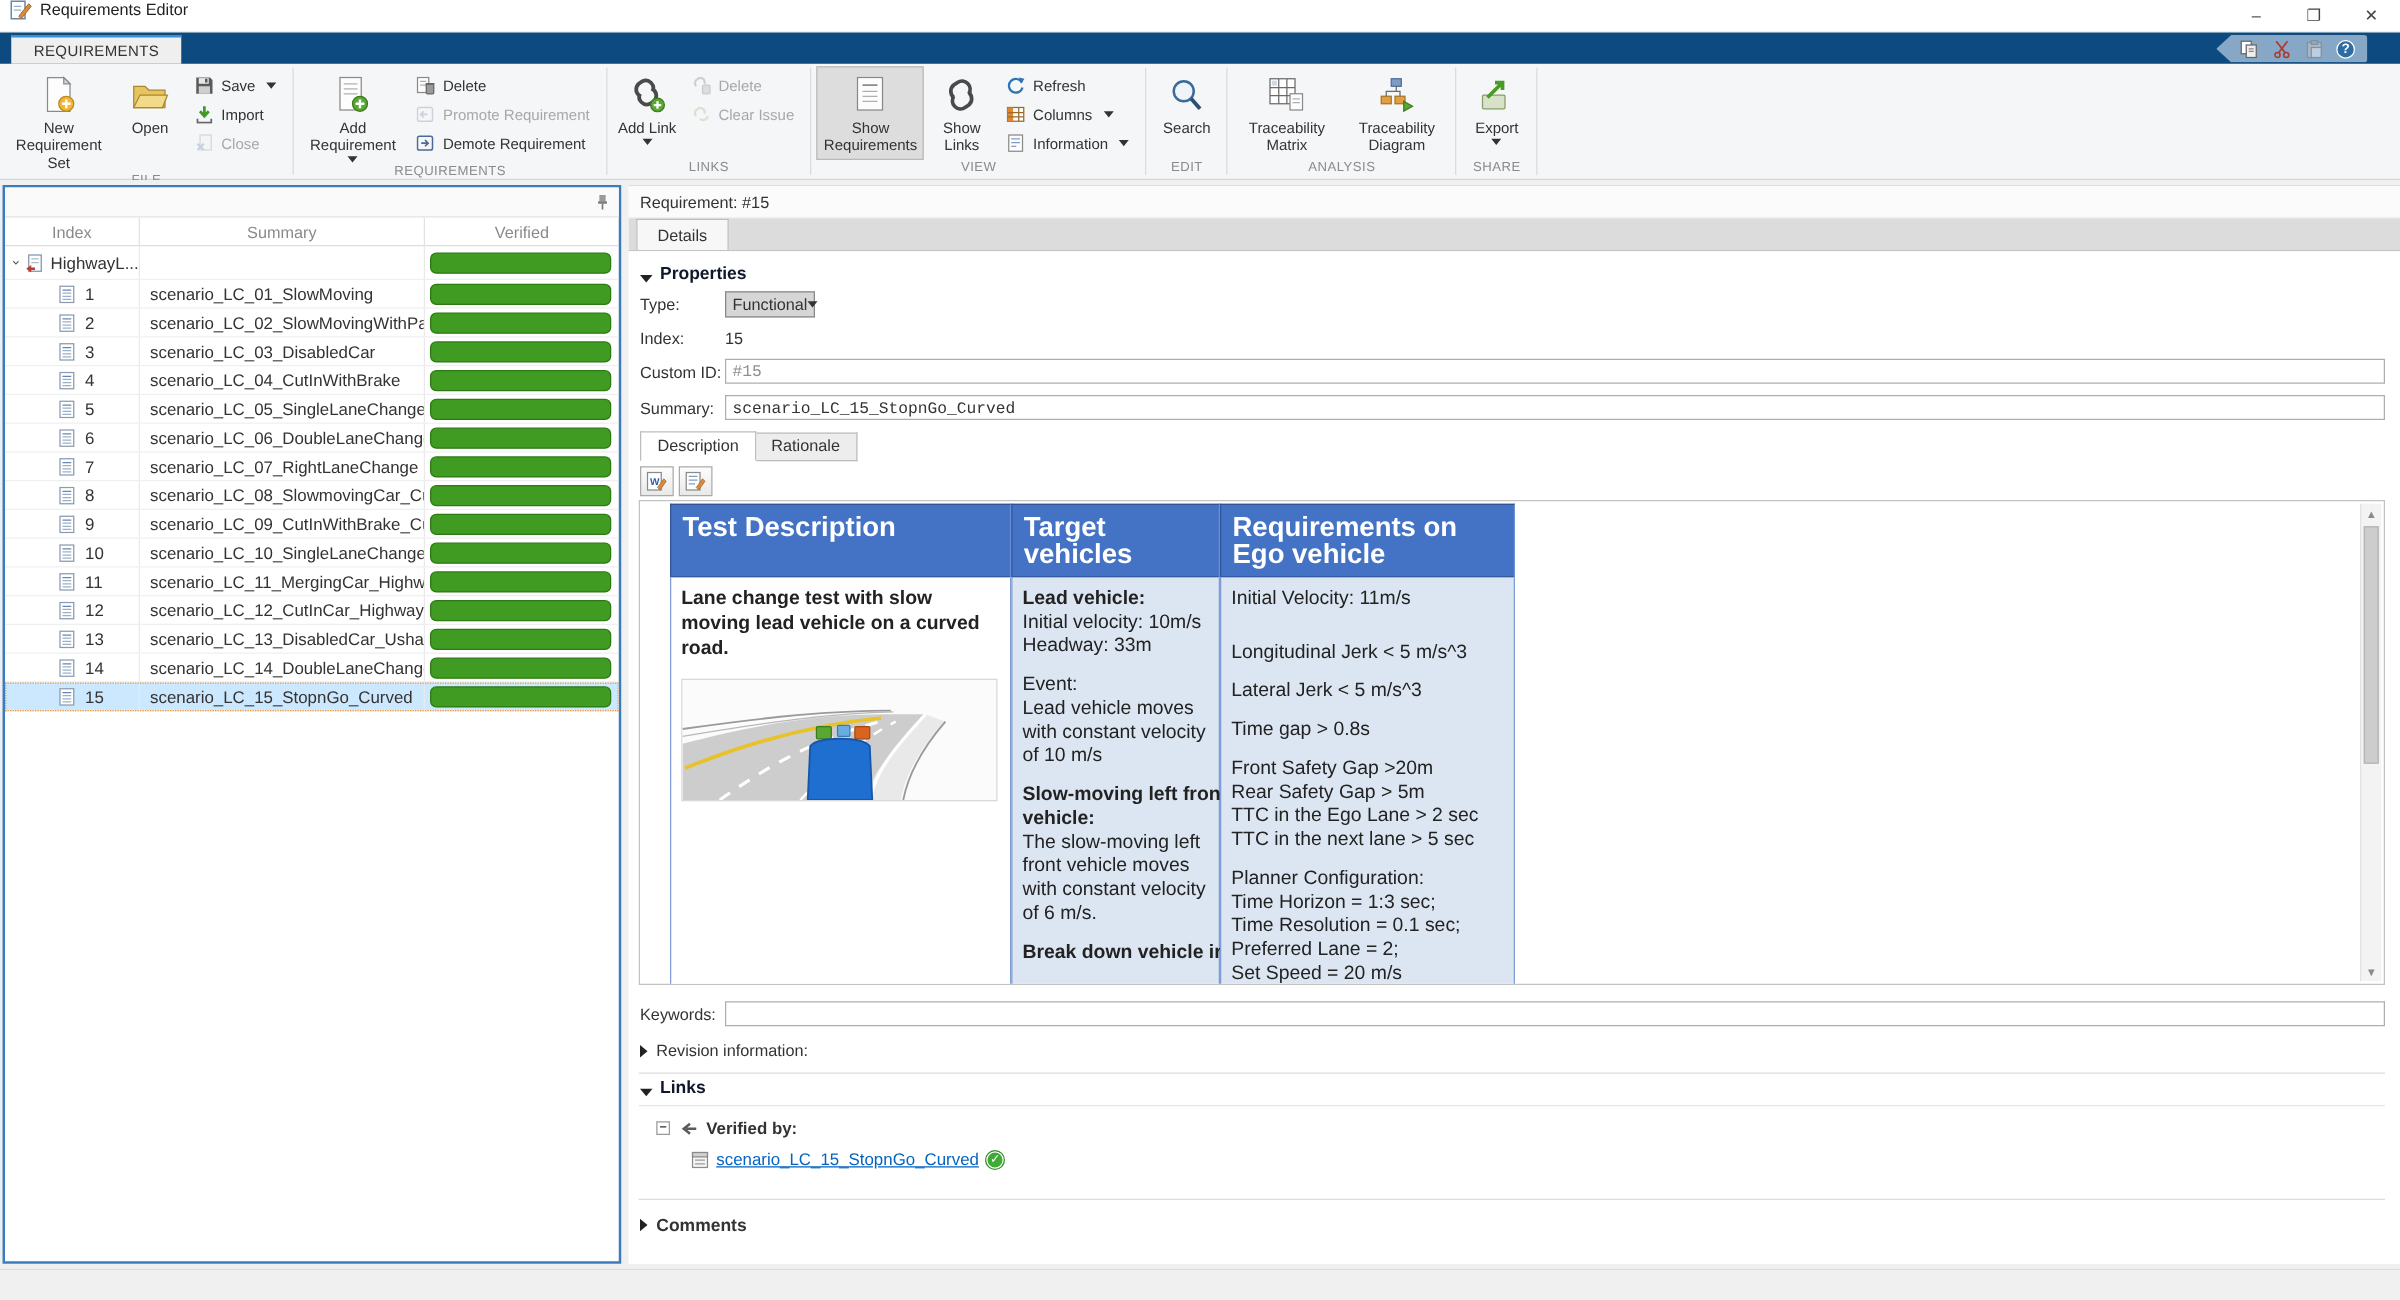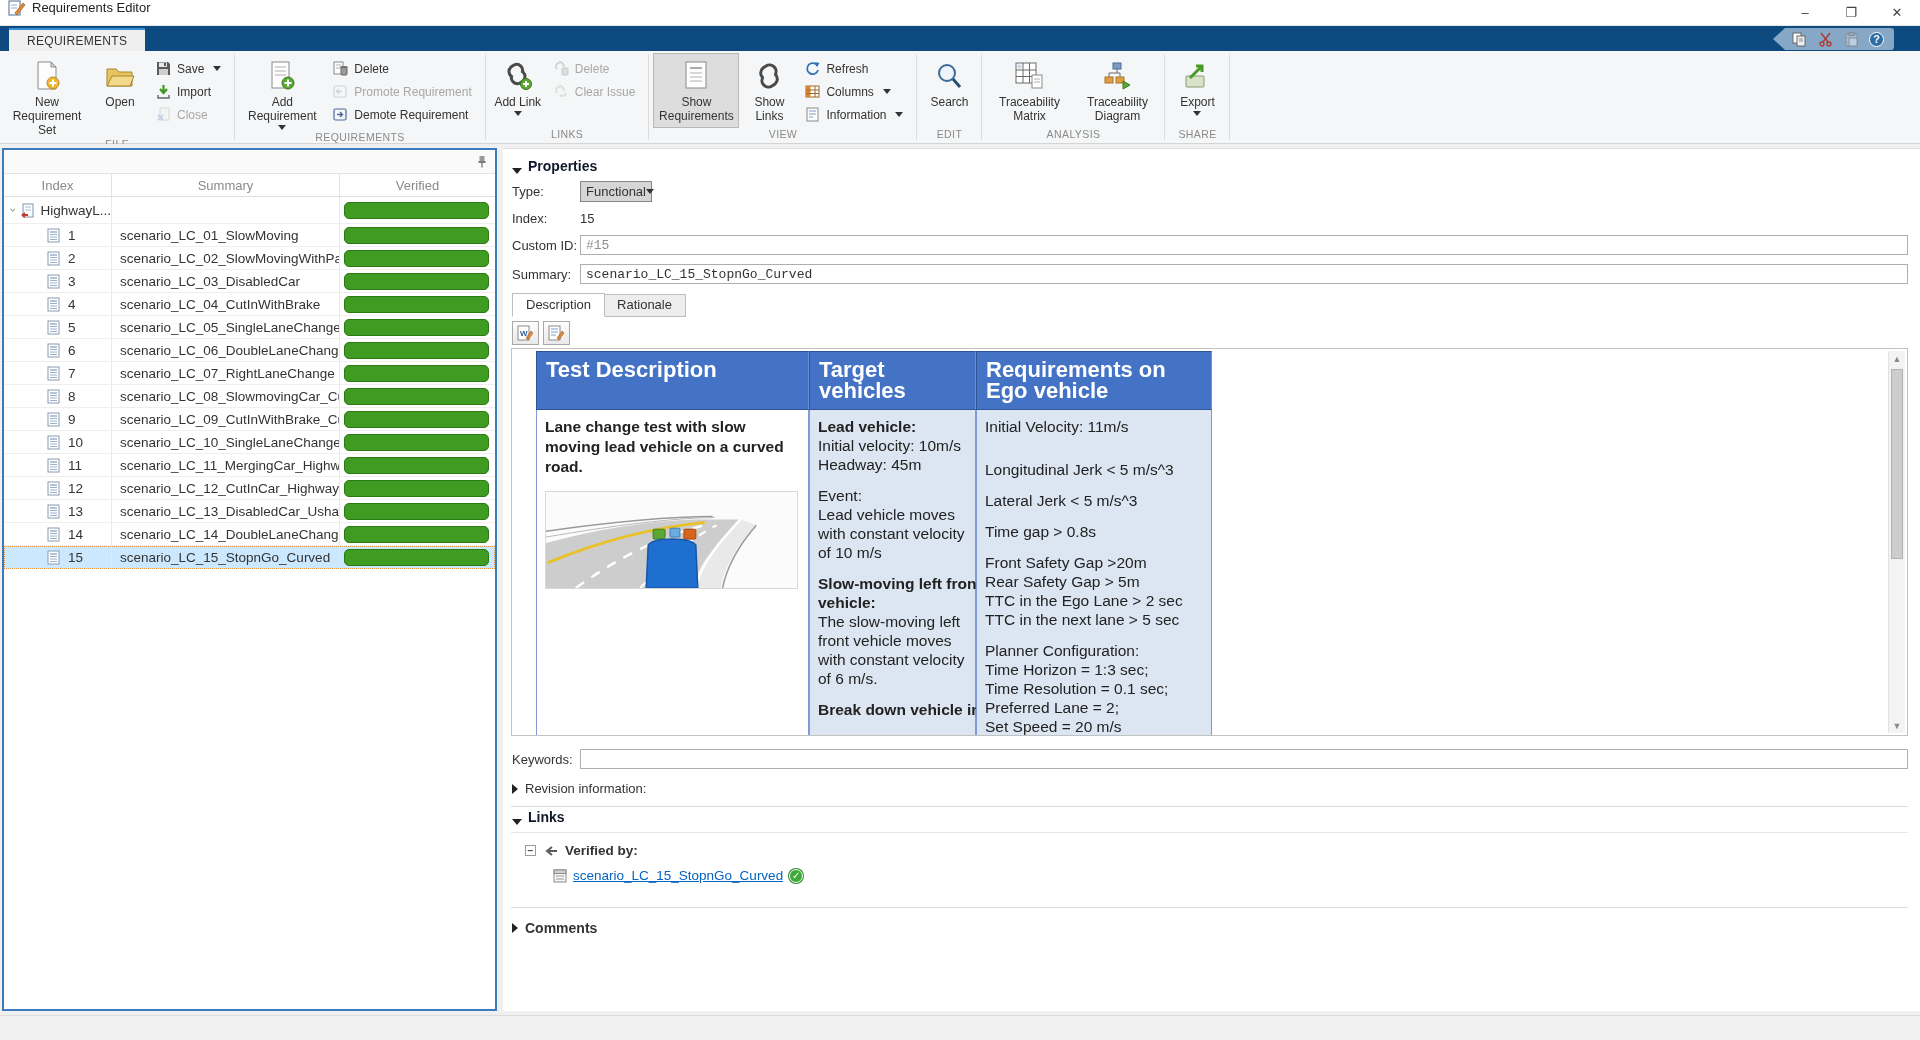--- a/index.html
+++ b/index.html
@@ -712,20 +712,24 @@
     </div>
     <div class="c-summary">scenario_LC_15_StopnGo_Curved</div>
     <div class="c-verified">
             <div class="vbar"></div>
           </div>
   </div>
       </div>
   </div>
 
   <div class="right-panel">
+    <div class="req-header">Requirement: #15</div>
+    <div class="detail-tabs">
+      <div class="dtab">Details</div>
+    </div>
     <div class="detail-content">
 
       <div class="sec-head">
         <span class="tri-down"></span>
         <span>Properties</span>
       </div>
 
       <div class="prop-row">
         <span class="prop-label">Type:</span>
         <div class="dropdown">
@@ -794,21 +798,21 @@
               <path d="M212 34 C200 48 183 72 178 98" stroke="#9a9a9a" stroke-width="1.5" fill="none"></path>
               <rect x="108" y="38" width="12" height="10" rx="1" fill="#5aa832" stroke="#3c7a1e"></rect>
               <rect x="125" y="37" width="10" height="9" rx="1" fill="#6aace0" stroke="#3f7ab0"></rect>
               <rect x="139" y="38" width="12" height="10" rx="1" fill="#d9641e" stroke="#a8470f"></rect>
               <path d="M103 54 q5 -6 24 -6 q19 0 24 6 l2 44 h-52 Z" fill="#1f6fd0" stroke="#1856a8" stroke-width="1.5"></path>
             </svg>
           </div>
           <div class="rt-cell c2">
               <div class="line bold">Lead vehicle:</div>
               <div class="line">Initial velocity: 10m/s</div>
-              <div class="line">Headway: 45m</div>
+              <div class="line">Headway: 33m</div>
               <div class="spacer"></div>
               <div class="line">Event:</div>
               <div class="line">Lead vehicle moves</div>
               <div class="line">with constant velocity</div>
               <div class="line">of 10 m/s</div>
               <div class="spacer"></div>
               <div class="line bold">Slow-moving left front</div>
               <div class="line bold">vehicle:</div>
               <div class="line">The slow-moving left</div>
               <div class="line">front vehicle moves</div>

